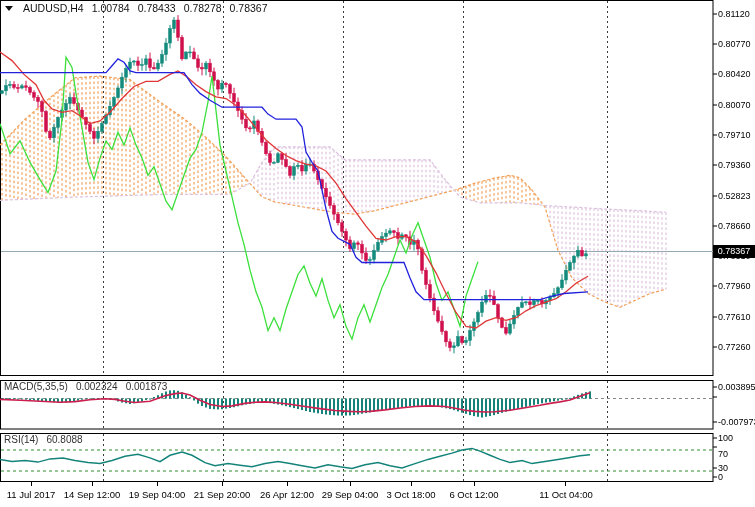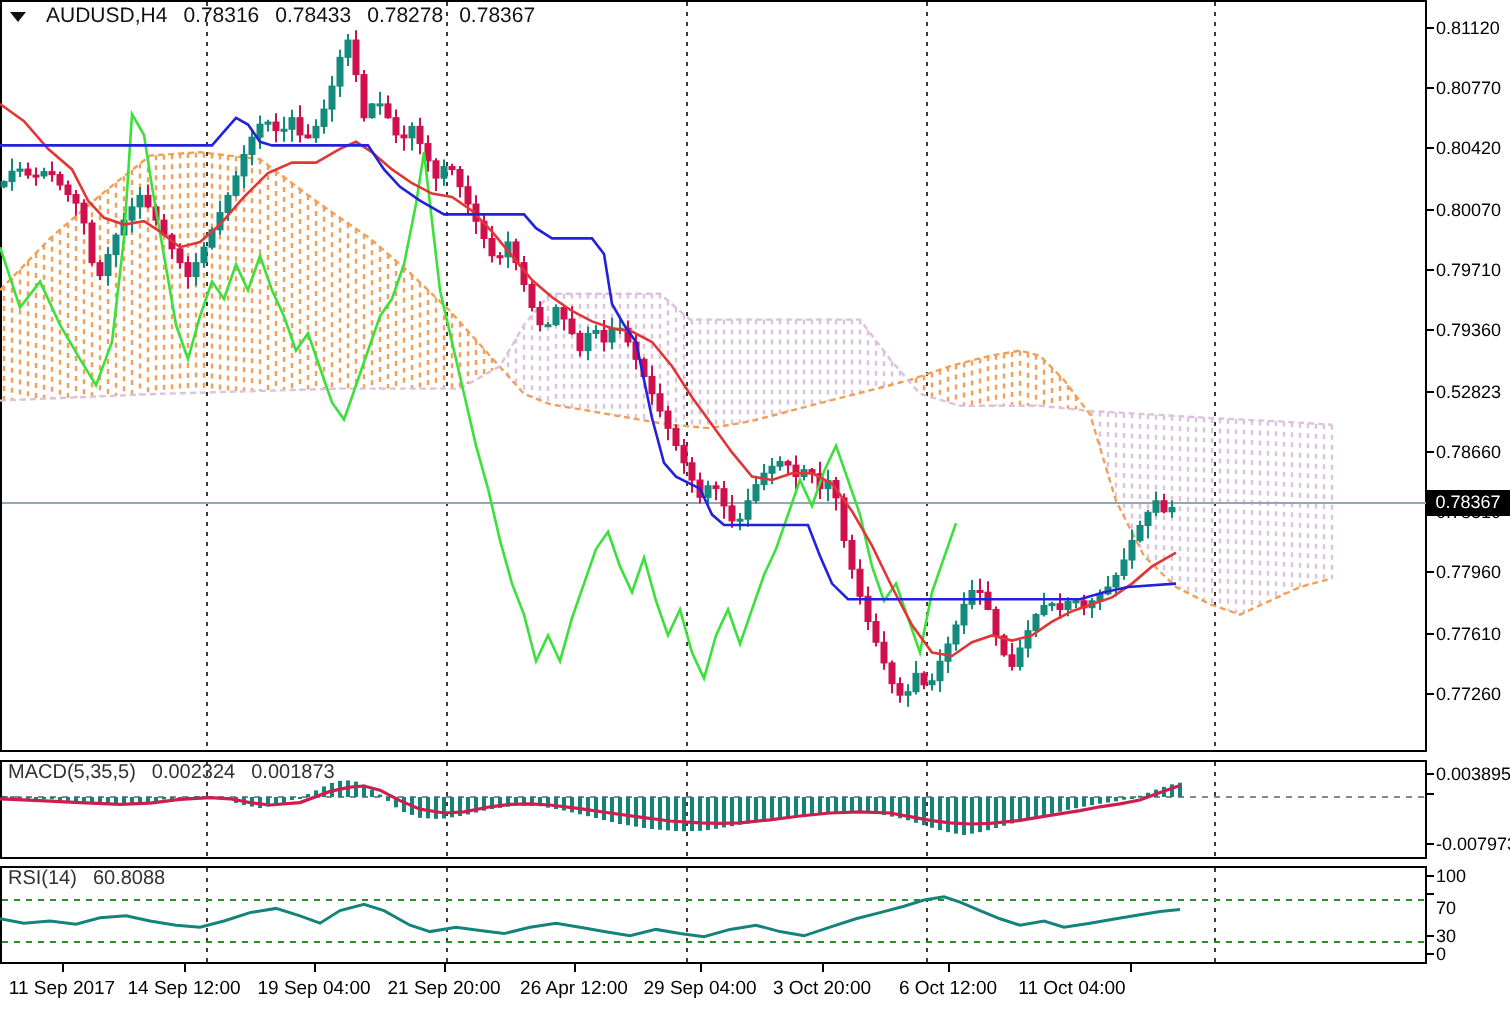--- a/index.html
+++ b/index.html
@@ -683,21 +683,21 @@
       <line x1="287.5" y1="482" x2="287.5" y2="486" stroke="#000" stroke-width="1"></line>
       <line x1="350.5" y1="482" x2="350.5" y2="486" stroke="#000" stroke-width="1"></line>
       <line x1="411.5" y1="482" x2="411.5" y2="486" stroke="#000" stroke-width="1"></line>
       <line x1="474.5" y1="482" x2="474.5" y2="486" stroke="#000" stroke-width="1"></line>
       <line x1="565.5" y1="482" x2="565.5" y2="486" stroke="#000" stroke-width="1"></line>
     </svg>
 
   <div class="title-row">
     <span class="tri"></span>
     <span>AUDUSD,H4</span>
-    <span>0.78316</span>
+    <span>1.00784</span>
     <span>0.78433</span>
     <span>0.78278</span>
     <span>0.78367</span>
   </div>
 
   <div class="ind-row" style="left:4px;top:381px;">
     <span>MACD(5,35,5)</span>
     <span>0.002324</span>
     <span>0.001873</span>
   </div>
@@ -725,23 +725,23 @@
       <div class="plabel" style="top: 387px;">0.003895</div>
       <div class="plabel bold" style="top: 397px; padding-left: 41px;">0.00</div>
       <div class="plabel" style="top: 422px;">-0.007973</div>
       <div class="plabel" style="top: 438px;">100</div>
       <div class="plabel" style="top: 454px;">70</div>
       <div class="plabel" style="top: 468px;">30</div>
       <div class="plabel" style="top: 477px;">0</div>
     </div>
   <div id="badge" style="top: 245px;">0.78367</div>
   <div id="date-labels">
-      <div class="dlabel" style="left: 31px;">11 Sep 2017</div>
+      <div class="dlabel" style="left: 31px;">11 Jul 2017</div>
       <div class="dlabel" style="left: 92px;">14 Sep 12:00</div>
       <div class="dlabel" style="left: 157px;">19 Sep 04:00</div>
       <div class="dlabel" style="left: 222px;">21 Sep 20:00</div>
       <div class="dlabel" style="left: 287px;">26 Apr 12:00</div>
       <div class="dlabel" style="left: 350px;">29 Sep 04:00</div>
-      <div class="dlabel" style="left: 411px;">3 Oct 20:00</div>
+      <div class="dlabel" style="left: 411px;">3 Oct 18:00</div>
       <div class="dlabel" style="left: 474px;">6 Oct 12:00</div>
-      <div class="dlabel" style="left: 536px;">11 Oct 04:00</div>
+      <div class="dlabel" style="left: 566px;">11 Oct 04:00</div>
     </div>
 </div>
 
 </body></html>

